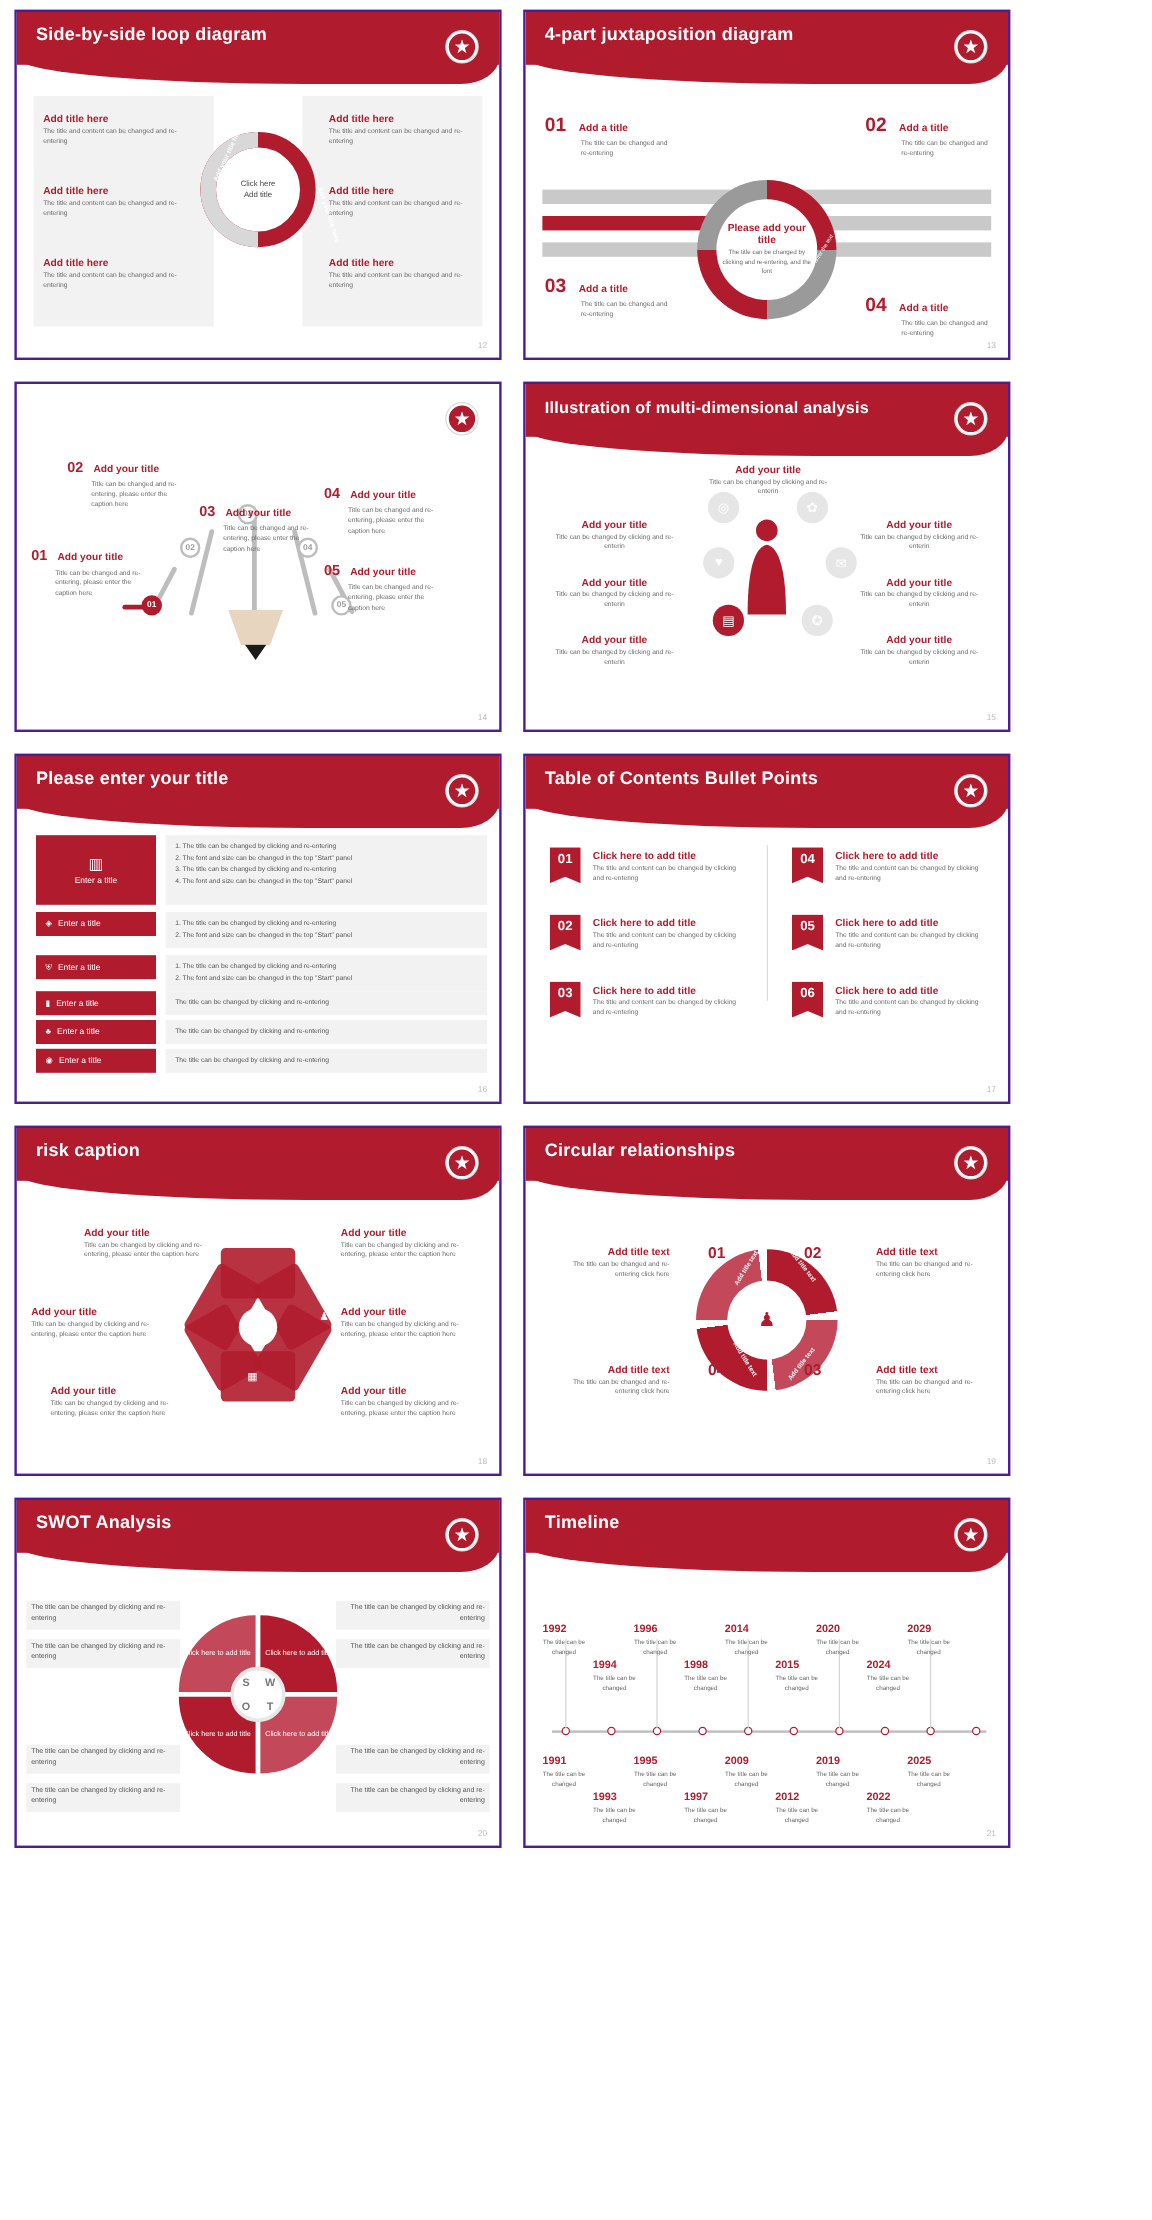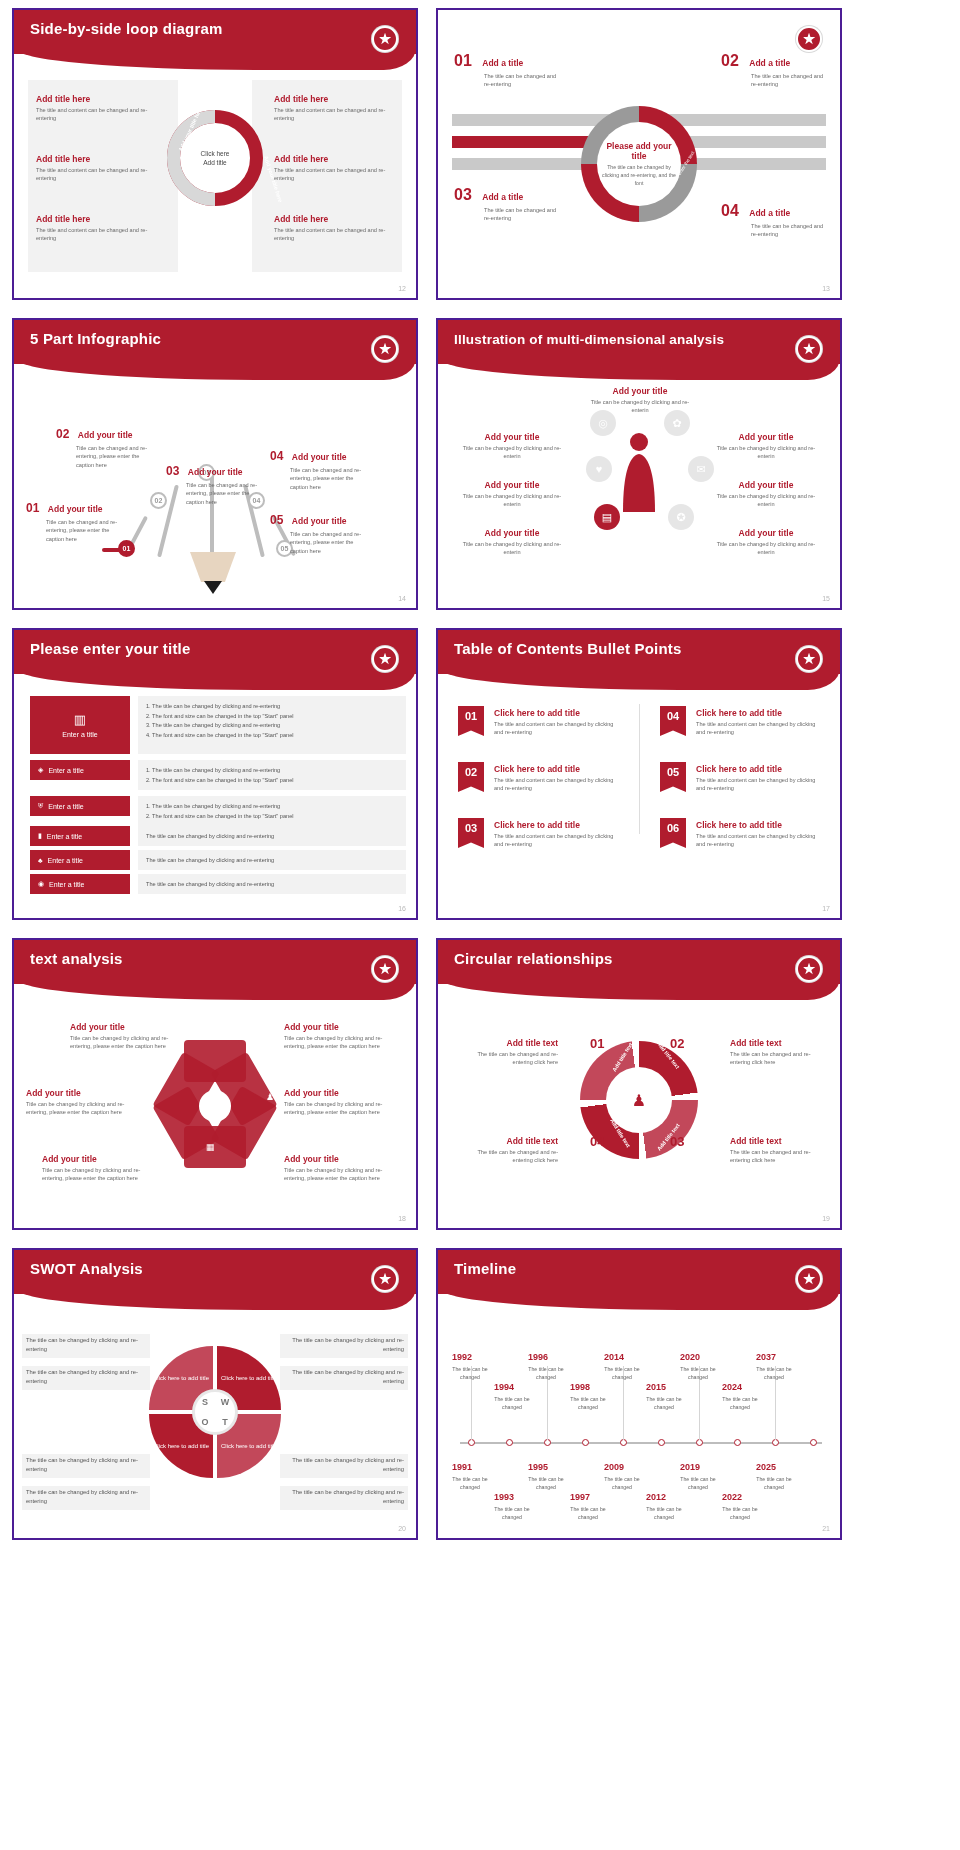--- a/index.html
+++ b/index.html
@@ -226,20 +226,24 @@
       <div class="vtxt" style="left:235px; top:122px; transform:rotate(72deg);">Add your title here</div>
       <div class="hub">
         <span>Click here</span>
         <span>Add title</span>
       </div>
     </div>
     <div class="pg">12</div>
   </div>
 
   <div class="slide s13">
+    <div class="hdr">
+      <div class="t">4-part juxtaposition diagram</div>
+      <div class="swoop"></div>
+    </div>
     <div class="seal"></div>
     <div class="body">
       <div class="bar" style="left:14px; top:104px; width:178px; background:#c9c9c9;"></div>
       <div class="bar" style="right:14px; top:104px; width:178px; background:#c9c9c9;"></div>
       <div class="bar" style="left:14px; top:126px; width:178px; background:#b01c2e;"></div>
       <div class="bar" style="right:14px; top:126px; width:178px; background:#c9c9c9;"></div>
       <div class="bar" style="left:14px; top:148px; width:178px; background:#c9c9c9;"></div>
       <div class="bar" style="right:14px; top:148px; width:178px; background:#c9c9c9;"></div>
 
       <div class="donut"></div>
@@ -270,24 +274,20 @@
       <div class="q" style="right:14px; top:192px;">
         <span class="num-big">04</span>
         <span class="ttl" style="margin-left:6px;">Add a title</span>
         <div class="sub" style="margin-left:30px;">The title can be changed and re-entering</div>
       </div>
     </div>
     <div class="pg">13</div>
   </div>
 
   <div class="slide s14">
-    <div class="hdr">
-      <div class="t">5 Part Infographic</div>
-      <div class="swoop"></div>
-    </div>
     <div class="seal"></div>
     <div class="body">
       <div class="stalk" style="left:120px; top:150px; width:4px; height:44px; transform:rotate(28deg);"></div>
       <div class="stalk" style="left:152px; top:120px; width:4px; height:74px; transform:rotate(14deg);"></div>
       <div class="stalk" style="left:196px; top:110px; width:4px; height:84px;"></div>
       <div class="stalk" style="left:238px; top:120px; width:4px; height:74px; transform:rotate(-14deg);"></div>
       <div class="stalk" style="left:268px; top:150px; width:4px; height:44px; transform:rotate(-28deg);"></div>
       <div class="stalk" style="left:100px; top:172px; width:4px; height:28px; background:#b01c2e; transform:rotate(90deg);"></div>
 
       <div class="dot on" style="left:104px; top:176px;">01</div>
@@ -483,21 +483,21 @@
       <div class="it" style="left:258px; top:146px;">
         <div class="ttl">Click here to add title</div>
         <div class="sub">The title and content can be changed by clicking and re-entering</div>
       </div>
     </div>
     <div class="pg">17</div>
   </div>
 
   <div class="slide s18">
     <div class="hdr">
-      <div class="t">text analysis</div>
+      <div class="t">risk caption</div>
       <div class="swoop"></div>
     </div>
     <div class="seal"></div>
     <div class="body">
       <div class="shutter">
         <div class="bl" style="left:33px; top:0; transform:rotate(0deg);"></div>
         <div class="bl" style="left:62px; top:28px; transform:rotate(60deg);"></div>
         <div class="bl" style="left:62px; top:62px; transform:rotate(120deg);"></div>
         <div class="bl" style="left:33px; top:86px; transform:rotate(180deg);"></div>
         <div class="bl" style="left:4px; top:62px; transform:rotate(240deg);"></div>
@@ -672,21 +672,21 @@
       </div>
       <div>
         <div class="yr" style="left:242px; top:58px;">2020</div>
         <div class="ct" style="left:238px; top:72px;">The title can be changed</div>
       </div>
       <div>
         <div class="yr" style="left:284px; top:88px;">2024</div>
         <div class="ct" style="left:280px; top:102px;">The title can be changed</div>
       </div>
       <div>
-        <div class="yr" style="left:318px; top:58px;">2037</div>
+        <div class="yr" style="left:318px; top:58px;">2029</div>
         <div class="ct" style="left:314px; top:72px;">The title can be changed</div>
       </div>
 
       <div>
         <div class="yr" style="left:14px; top:168px;">1991</div>
         <div class="ct" style="left:10px; top:182px;">The title can be changed</div>
       </div>
       <div>
         <div class="yr" style="left:56px; top:198px;">1993</div>
         <div class="ct" style="left:52px; top:212px;">The title can be changed</div>

